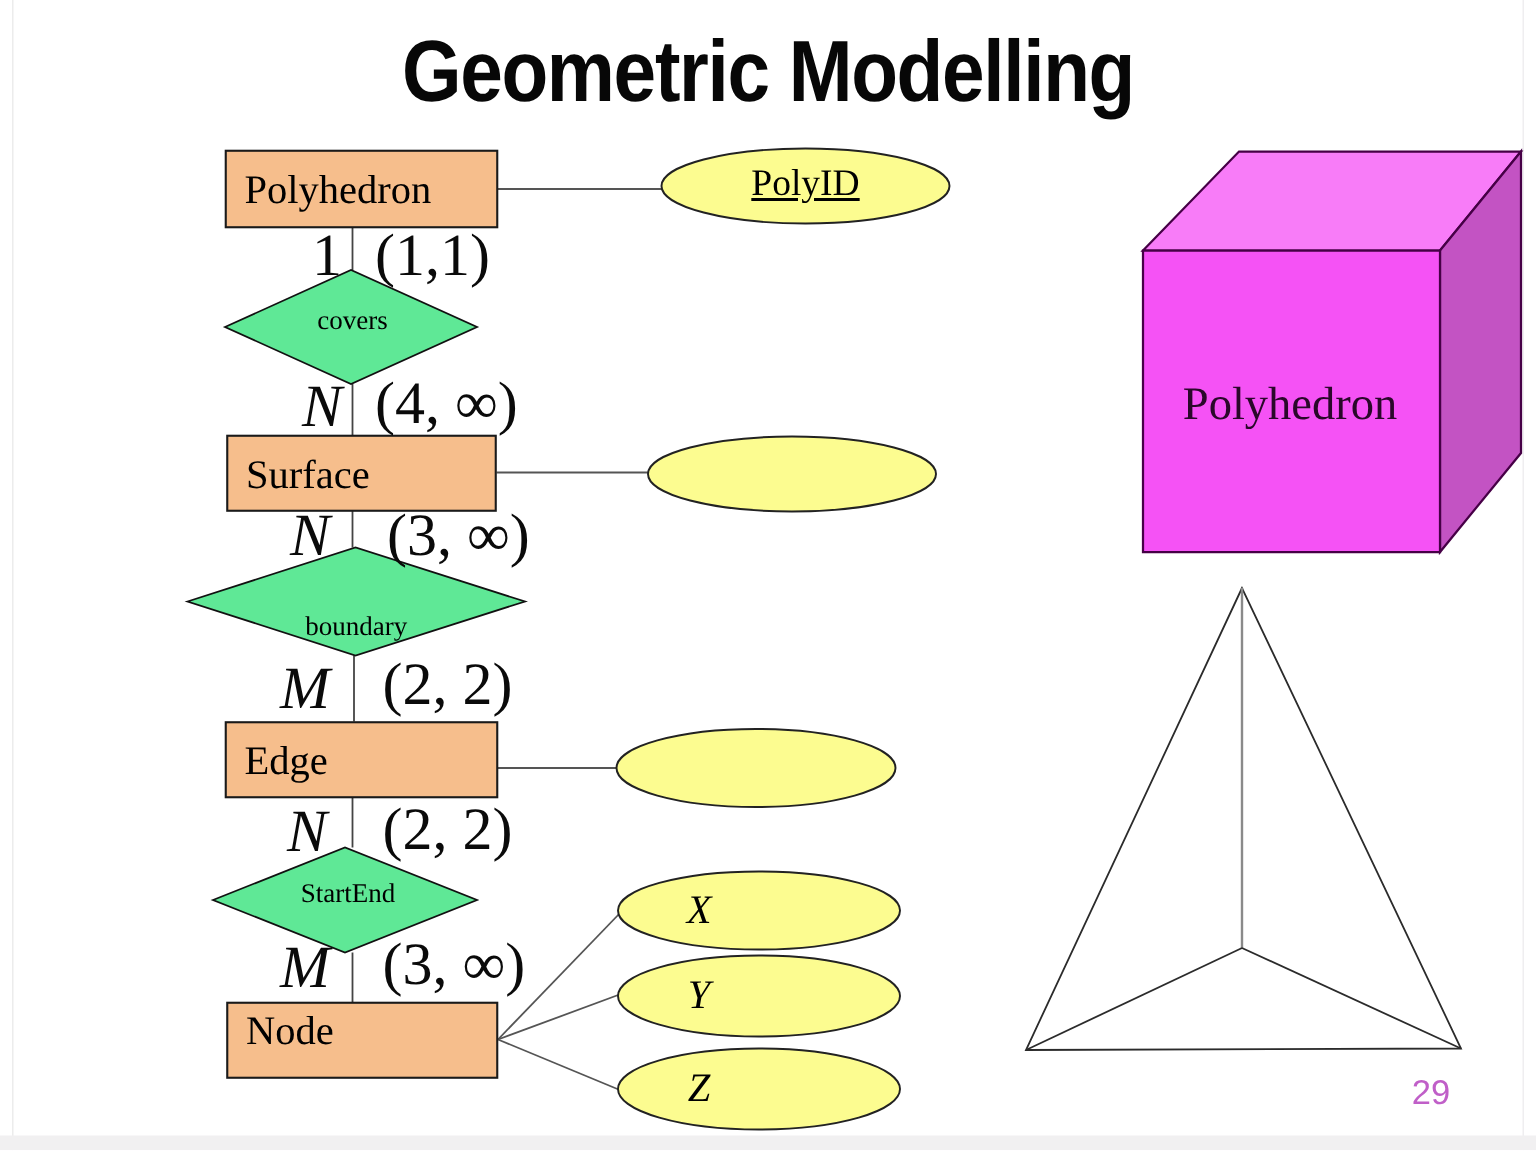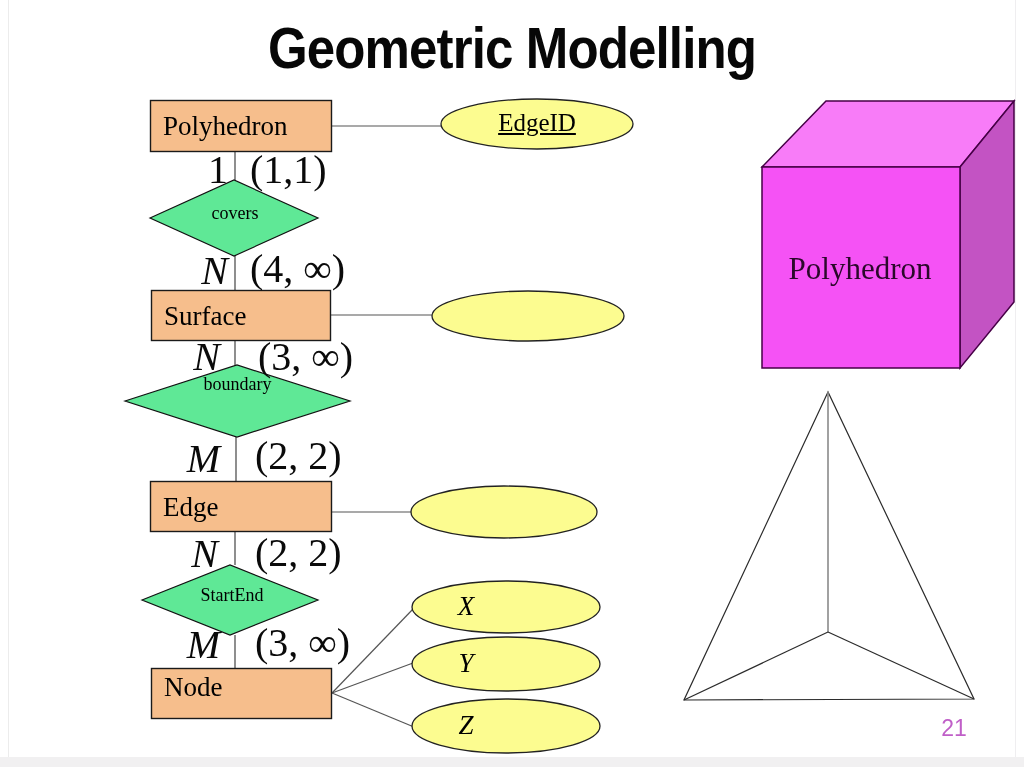--- a/index.html
+++ b/index.html
@@ -119,39 +119,39 @@
       <line x1="828" y1="632" x2="974" y2="699" stroke="#2b2b2b" stroke-width="1.2"></line>
     </g>
   </svg>
 
   <div class="lbl entity-label" style="left:150px; top:101px; width:181px;">Polyhedron</div>
   <div class="lbl entity-label" style="left:151px; top:291px; width:179px;">Surface</div>
   <div class="lbl entity-label" style="left:150px; top:482px; width:181px;">Edge</div>
   <div class="lbl entity-label" style="left:151px; top:662px; width:172px;border-radius:15px;">Node</div>
 
   <div class="lbl rel-label" style="left:150px; top:203px; width:170px;">covers</div>
-  <div class="lbl rel-label" style="left:125px; top:374px; width:225px;">boundary</div>
+  <div class="lbl rel-label" style="left:125px; top:407px; width:225px;">boundary</div>
   <div class="lbl rel-label" style="left:142px; top:585px; width:180px;">StartEnd</div>
 
-  <div class="lbl attr-label key-attr" style="left:441px; top:109px; width:192px;">EdgeID</div>
+  <div class="lbl attr-label key-attr" style="left:441px; top:109px; width:192px;">PolyID</div>
   <div class="lbl coord-label" style="left:416px; top:591px; width:100px;">X</div>
   <div class="lbl coord-label" style="left:416px; top:648px; width:100px;">Y</div>
   <div class="lbl coord-label" style="left:416px; top:710px; width:100px;">Z</div>
 
   <div class="lbl card card-side" style="left:148px; top:147px; width:80px;">1</div>
   <div class="lbl card card-side italic" style="left:148px; top:248px; width:80px;">N</div>
   <div class="lbl card card-side italic" style="left:140px; top:334px; width:80px;">N</div>
   <div class="lbl card card-side italic" style="left:140px; top:436px; width:80px;">M</div>
   <div class="lbl card card-side italic" style="left:138px; top:531px; width:80px;">N</div>
   <div class="lbl card card-side italic" style="left:140px; top:622px; width:80px;">M</div>
 
   <div class="lbl card card-minmax" style="left:250px; top:147px;">(1,1)</div>
   <div class="lbl card card-minmax" style="left:250px; top:246px;">(4, ∞)</div>
   <div class="lbl card card-minmax" style="left:258px; top:334px;">(3, ∞)</div>
   <div class="lbl card card-minmax" style="left:255px; top:433px;">(2, 2)</div>
   <div class="lbl card card-minmax" style="left:255px; top:530px;">(2, 2)</div>
   <div class="lbl card card-minmax" style="left:255px; top:620px;">(3, ∞)</div>
 
   <div class="cube-label">Polyhedron</div>
 
-  <div class="page-number">21</div>
+  <div class="page-number">29</div>
 
 </div>
 
 </body></html>

